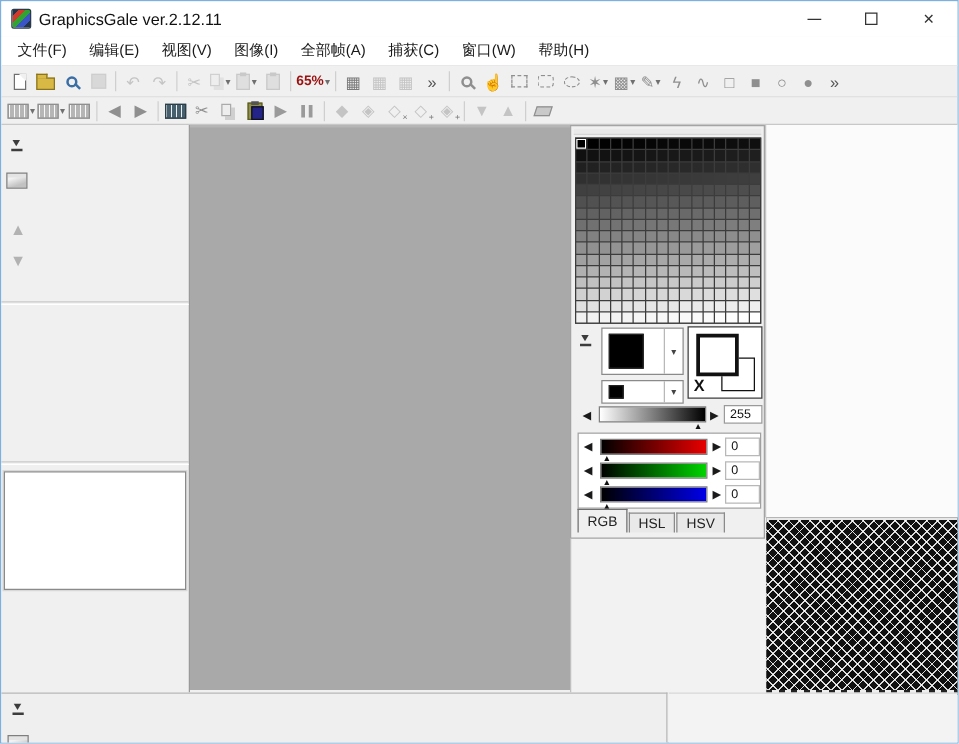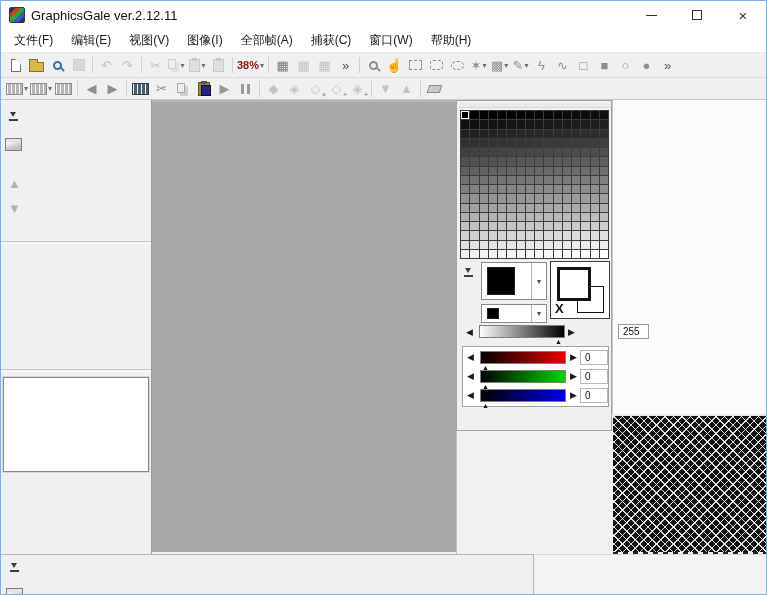--- a/index.html
+++ b/index.html
@@ -88,21 +88,21 @@
   .sw-sub  .sw-chip { width:12px; height:11px; }
   .sw-dd { margin-left:auto; width:15px; align-self:stretch; border-left:1px solid #b8b8b8; display:flex; align-items:center; justify-content:center; font-size:8px; color:#444; }
   .fgbg { position:absolute; left:93px; top:160px; width:60px; height:58px; background:#fff; border:1px solid #3a3a3a; }
   .fgbg-bg { position:absolute; right:5px; bottom:5px; width:27px; height:27px; background:#fff; border:1px solid #111; }
   .fgbg-fg { position:absolute; left:6px; top:5px; width:34px; height:34px; background:#fff; border:3px solid #111; }
   .fgbg-x { position:absolute; left:4px; bottom:2px; font-size:13px; font-weight:bold; color:#111; }
   .arrow-btn { position:absolute; font-size:9px; color:#1a1a1a; line-height:1; }
   .slider { position:absolute; height:13px; border:1px solid #7f7f7f; }
   .slider .mark { position:absolute; bottom:-8px; font-size:7px; color:#111; }
   .idx-slider { left:22px; top:224px; width:86px; background:linear-gradient(90deg,#ffffff,#000000); }
-  .val-box { position:absolute; left:122px; width:31px; height:15px; background:#fff; border:1px solid #9a9a9a; font-size:10px; color:#111; padding:1px 0 0 4px;margin-left:39px; }
+  .val-box { position:absolute; left:122px; width:31px; height:15px; background:#fff; border:1px solid #9a9a9a; font-size:10px; color:#111; padding:1px 0 0 4px; }
   .chan-group { position:absolute; left:5px; top:245px; width:147px; height:61px; background:#fff; border:1px solid #a0a0a0; }
   .chan-row { position:absolute; left:0; width:100%; height:19px; }
   .chan-row .arrow-btn { top:3px; }
   .chan-row .slider { left:17px; top:1px; width:86px; }
   .chan-row .cval { position:absolute; left:117px; top:0; width:28px; height:15px; background:#fff; border:1px solid #b8b8b8; font-size:10px; color:#111; padding:1px 0 0 4px; }
   .tabs { position:absolute; left:5px; top:306px; display:flex; align-items:flex-end; }
   .tab { font-size:11px; color:#222; border:1px solid #8a8a8a; border-bottom:none; padding:2px 7px 3px 7px; background:#e9e9e9; margin-right:1px; height:16px; }
   .tab.active { background:#f0f0f0; height:19px; padding-top:4px; border-color:#6f6f6f; }
 
   
@@ -182,21 +182,21 @@
       </span>
       <span class="tbtn disabled">
         <span class="ico ico-shape ic-paste"></span>
         <span class="dd">▾</span>
       </span>
       <span class="tbtn disabled">
         <span class="ico ico-shape ic-paste"></span>
       </span>
       <span class="tb-sep"></span>
       <span class="tbtn">
-        <span class="ico tb-label">38%</span>
+        <span class="ico tb-label">65%</span>
         <span class="dd">▾</span>
       </span>
       <span class="tb-sep"></span>
       <span class="tbtn">
         <span class="ico glyph" style="color: rgb(122, 122, 122);">▦</span>
       </span>
       <span class="tbtn disabled">
         <span class="ico glyph">▦</span>
       </span>
       <span class="tbtn disabled">
@@ -643,20 +643,25 @@
         </span>
         <span class="chan-row" style="top: 41px;">
           <span class="arrow-btn" style="left: 4px;">◀</span>
           <span class="slider" style="background: linear-gradient(90deg, rgb(0, 0, 0), rgb(0, 0, 232));">
             <span class="mark" style="left: 1px;">▲</span>
           </span>
           <span class="arrow-btn" style="left: 107px;">▶</span>
           <span class="cval">0</span>
         </span>
       </span>
+    <span class="tabs">
+        <span class="tab active">RGB</span>
+        <span class="tab">HSL</span>
+        <span class="tab">HSV</span>
+      </span>
   </div>
 
   <div class="checker"></div>
 
   <div class="bottombar">
     <span class="ico ic-pin bb-pin"></span>
     <span class="ico ic-cube bb-cube"></span>
   </div>
   <div class="bottombar-right"></div>
 

